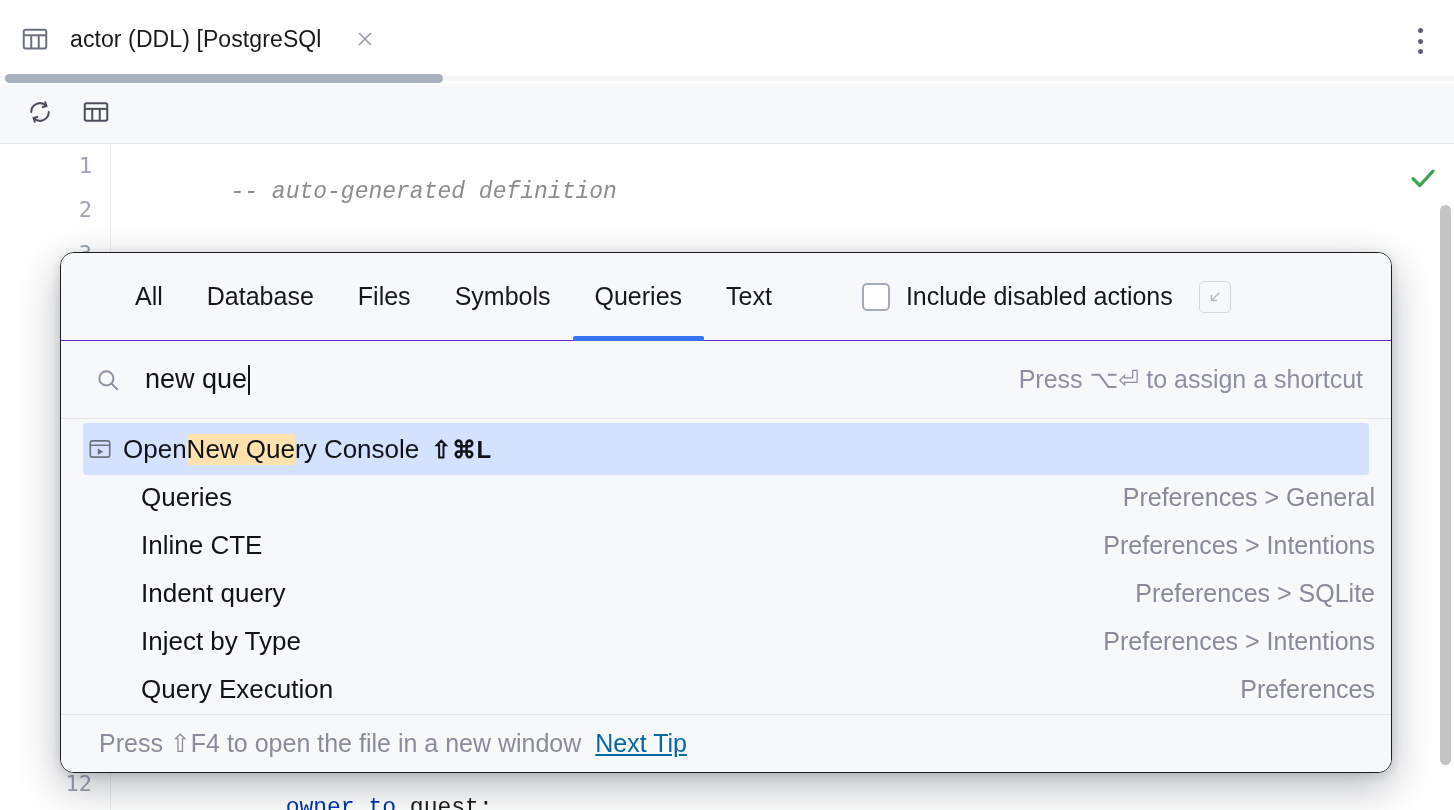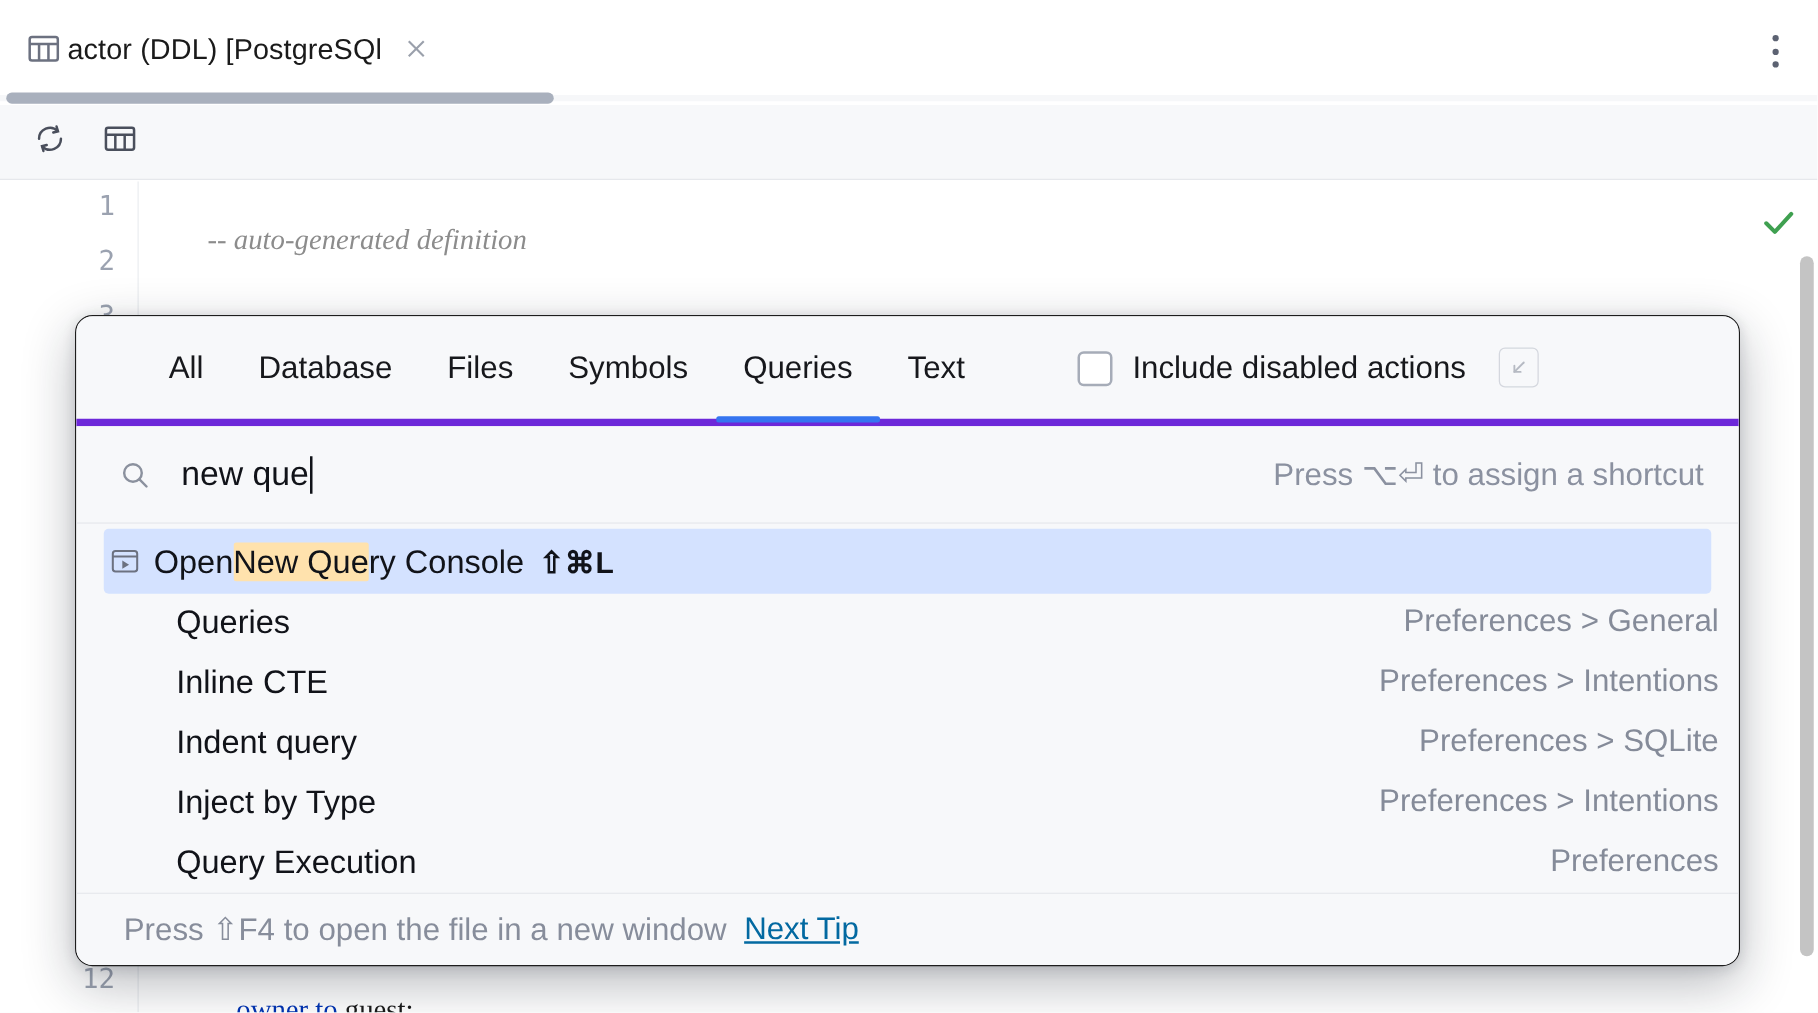--- a/index.html
+++ b/index.html
@@ -11,21 +11,21 @@
   }
   #root { position: relative; width: 1454px; height: 810px; background: #ffffff; }
 
   
   .tabbar {
     position: absolute; left: 0; top: 0; width: 1454px; height: 78px;
     background: #ffffff;
   }
   .tab {
     position: absolute; left: 20px; top: 14px; height: 50px;
-    display: flex; align-items: center; gap: 4px;
+    display: flex; align-items: center; gap: 20px;
   }
   .tab-icon { width: 30px; height: 30px; display: block; }
   .tab-title {
     font-size: 23px; color: #1a1a1a; white-space: nowrap;
     letter-spacing: 0.1px;
   }
   .tab-close {
     width: 26px; height: 26px; margin-left: 10px;
     display: flex; align-items: center; justify-content: center;
     color: #9aa0ab; cursor: pointer;
@@ -64,21 +64,21 @@
     background: #ffffff; border-right: 1px solid #eceef1;
   }
   .lnum {
     position: absolute; right: 18px;
     font-family: "DejaVu Sans Mono", monospace;
     font-size: 22px; color: #9ba2b0; text-align: right;
   }
   .codearea { position: absolute; left: 112px; top: 0; right: 0; height: 665px; }
   .cline {
     position: absolute; left: 8px;
-    font-family: Liberation Serif, serif;
+    font-family: Liberation Mono, monospace;
     font-size: 23px; white-space: pre; color: #1a1a1a;
   }
   .kw { color: #0033b3; }
   .cm { color: #8c8c8c; font-style: italic; }
   .check {
     position: absolute; right: 16px; top: 18px; width: 30px; height: 30px;
   }
   .vscroll {
     position: absolute; right: 3px; top: 60px; width: 11px; height: 560px;
     background: #c4c4c4; border-radius: 6px;
@@ -91,21 +91,21 @@
     border: 1.5px solid #1d1d1d;
     border-radius: 14px;
     box-shadow: 0 14px 42px rgba(20,25,40,0.30), 0 2px 10px rgba(20,25,40,0.14);
     overflow: hidden;
     display: flex; flex-direction: column;
   }
   .pop-tabs {
     position: relative; height: 88px; flex: 0 0 88px;
     display: flex; align-items: center;
     background: #f7f8fa;
-    border-bottom: 6px solid #6d28d9;
+    border-bottom: 1px solid #6d28d9;
     padding-left: 52px;
   }
   .pop-tab {
     position: relative; height: 88px; display: flex; align-items: center;
     padding: 0 22px; font-size: 25px; color: #17181c; cursor: pointer;
     white-space: nowrap;
   }
   .pop-tab.active { color: #17181c; }
   .pop-tab.active::after {
     content: ""; position: absolute; left: 0; right: 0; bottom: 0;

